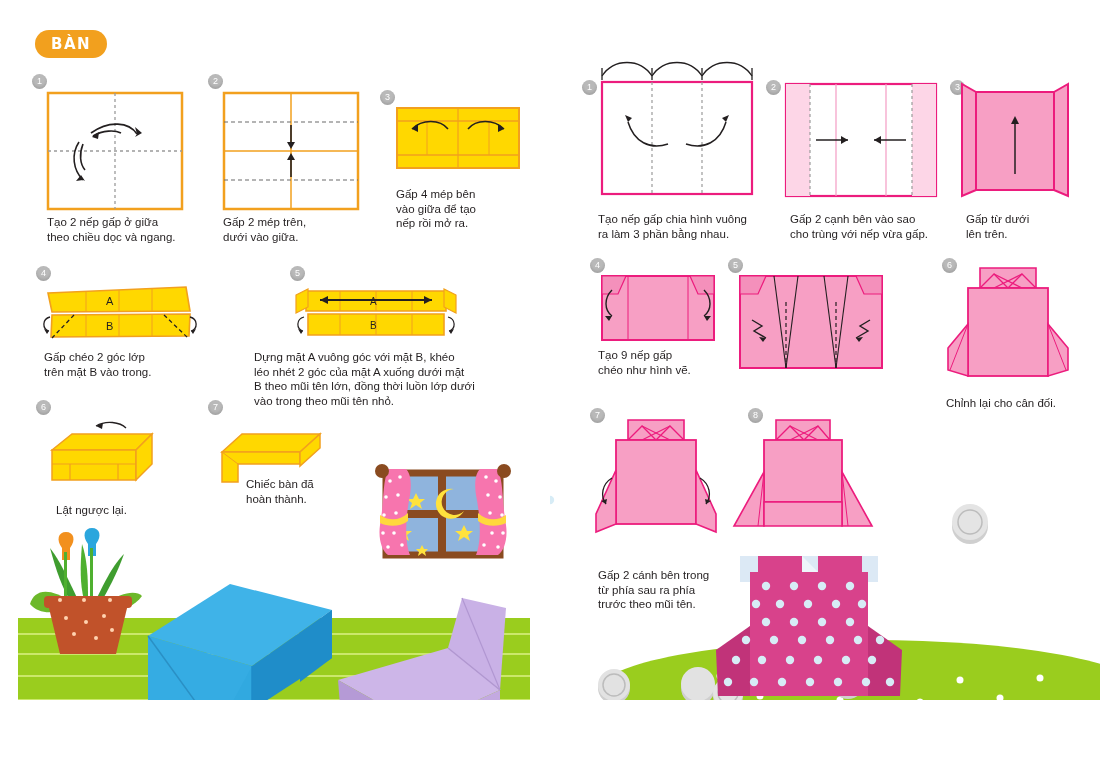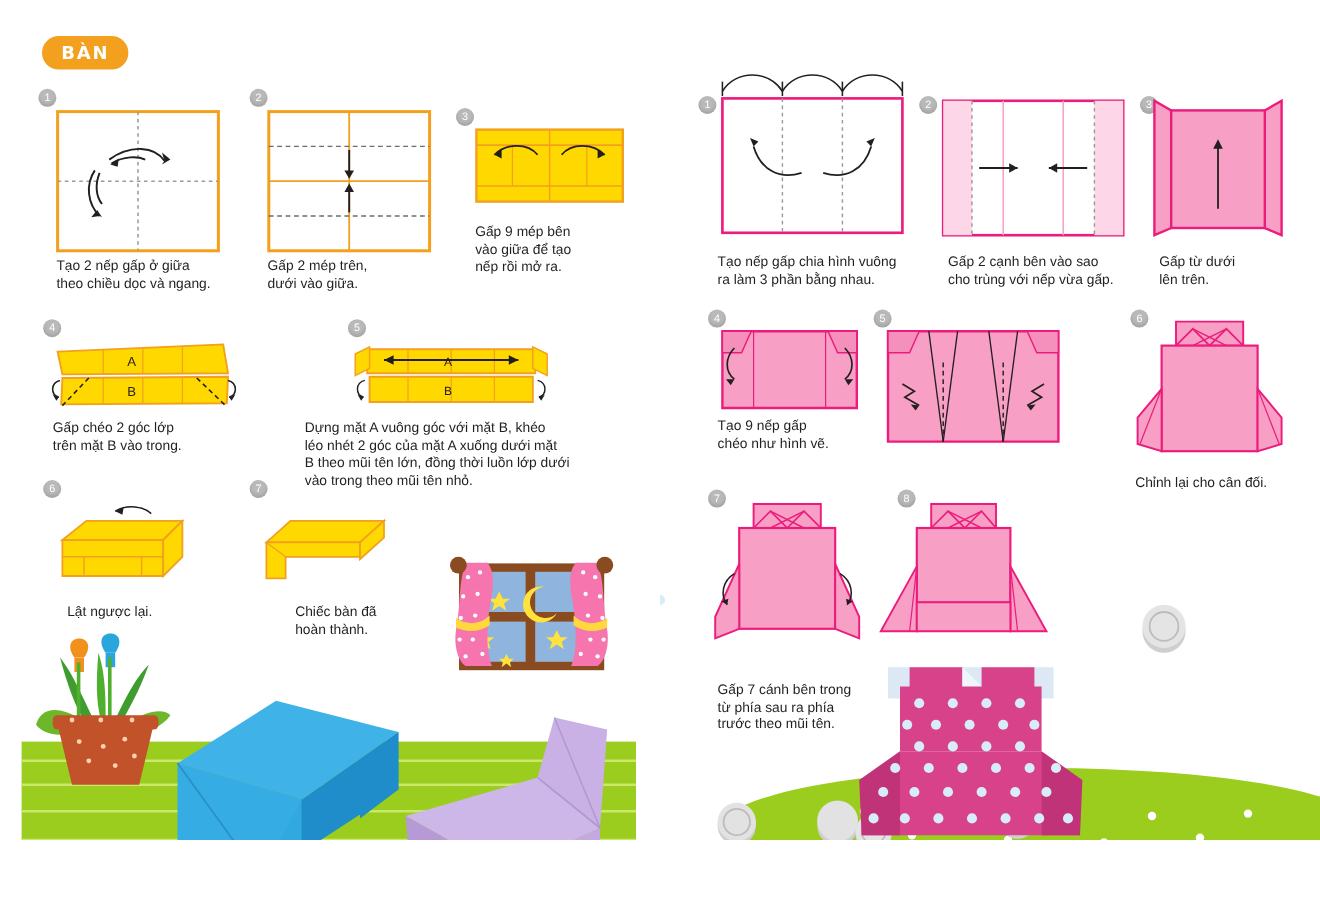--- a/index.html
+++ b/index.html
@@ -122,21 +122,21 @@
       <line x1="1" y1="48" x2="123" y2="48" stroke="#f2a01e" stroke-width="1.4"></line>
       <line x1="62" y1="1" x2="62" y2="61" stroke="#f2a01e" stroke-width="1.2"></line>
       <line x1="31" y1="14" x2="31" y2="48" stroke="#f2a01e" stroke-width="1"></line>
       <line x1="93" y1="14" x2="93" y2="48" stroke="#f2a01e" stroke-width="1"></line>
       <path d="M16 22 C26 12 44 12 52 22" fill="none" stroke="#231f20" stroke-width="1.5"></path>
       <path d="M16 22 l6 -5 l0 8 z" fill="#231f20"></path>
       <path d="M108 22 C98 12 80 12 72 22" fill="none" stroke="#231f20" stroke-width="1.5"></path>
       <path d="M108 22 l-6 -5 l0 8 z" fill="#231f20"></path>
     </svg>
   </div>
-  <div class="cap" style="left:396px;top:187px;">Gấp 9 mép bên
+  <div class="cap" style="left:396px;top:187px;">Gấp 4 mép bên
 vào giữa để tạo
 nếp rồi mở ra.</div>
 
   <div class="stepnum" style="left:36px;top:266px;">4</div>
   <div class="fig" style="left:44px;top:281px;">
     <svg width="150" height="58" viewBox="0 0 150 58">
       <polygon points="4,12 142,6 146,30 8,31" fill="#ffd800" stroke="#f2a01e" stroke-width="1.6"></polygon>
       <polygon points="8,34 146,33 145,55 7,56" fill="#ffd800" stroke="#f2a01e" stroke-width="1.6"></polygon>
       <line x1="42" y1="10" x2="42" y2="30" stroke="#f2a01e" stroke-width="1"></line>
       <line x1="75" y1="9" x2="75" y2="30" stroke="#f2a01e" stroke-width="1"></line>
@@ -203,21 +203,21 @@
 
   <div class="stepnum" style="left:208px;top:400px;">7</div>
   <div class="fig" style="left:216px;top:424px;">
     <svg width="110" height="62" viewBox="0 0 110 62">
       <polygon points="6,28 26,10 104,10 84,28" fill="#ffd800" stroke="#f2a01e" stroke-width="1.5"></polygon>
       <polygon points="6,28 6,58 22,58 22,40 84,40 84,28" fill="#ffd800" stroke="#f2a01e" stroke-width="1.5"></polygon>
       <polygon points="84,28 104,10 104,24 84,42" fill="#ffd800" stroke="#f2a01e" stroke-width="1.5"></polygon>
       <line x1="6" y1="28" x2="22" y2="40" stroke="#f2a01e" stroke-width="1"></line>
     </svg>
   </div>
-  <div class="cap" style="left:246px;top:503px;">Chiếc bàn đã
+  <div class="cap" style="left:246px;top:477px;">Chiếc bàn đã
 hoàn thành.</div>
 
   <div class="fig" style="left:358px;top:455px;">
     <svg width="170" height="105" viewBox="0 0 170 105">
       <rect x="28" y="18" width="114" height="82" fill="#8fb4dd" stroke="#8a4b20" stroke-width="7"></rect>
       <rect x="80" y="18" width="8" height="82" fill="#8a4b20"></rect>
       <rect x="28" y="55" width="114" height="8" fill="#8a4b20"></rect>
       <path d="M96 34 a13 13 0 1 0 10 22 a15 15 0 1 1 -10 -22z" fill="#ffe23d"></path>
       <polygon points="58,38 61,44 67,44 62,48 64,54 58,50 52,54 54,48 49,44 55,44" fill="#ffe23d"></polygon>
       <polygon points="45,70 48,76 54,76 49,80 51,86 45,82 39,86 41,80 36,76 42,76" fill="#ffe23d"></polygon>
@@ -460,21 +460,21 @@
       <line x1="76" y1="8" x2="48" y2="22" stroke="#ec1c7d" stroke-width="1.2"></line>
       <rect x="22" y="22" width="80" height="84" fill="#f79fc4" stroke="#ec1c7d" stroke-width="1.8"></rect>
       <polygon points="22,52 2,96 2,114 22,106" fill="#f79fc4" stroke="#ec1c7d" stroke-width="1.6"></polygon>
       <polygon points="102,52 122,96 122,114 102,106" fill="#f79fc4" stroke="#ec1c7d" stroke-width="1.6"></polygon>
       <path d="M18 60 C8 66 6 78 12 86" fill="none" stroke="#231f20" stroke-width="1.3"></path>
       <path d="M12 86 l-5 -3 l6 -2 z" fill="#231f20"></path>
       <path d="M106 60 C116 66 118 78 112 86" fill="none" stroke="#231f20" stroke-width="1.3"></path>
       <path d="M112 86 l5 -3 l-6 -2 z" fill="#231f20"></path>
     </svg>
   </div>
-  <div class="cap" style="left:48px;top:568px;">Gấp 7 cánh bên trong
+  <div class="cap" style="left:48px;top:568px;">Gấp 2 cánh bên trong
 từ phía sau ra phía
 trước theo mũi tên.</div>
 
   <div class="stepnum" style="left:198px;top:408px;">8</div>
   <div class="fig" style="left:180px;top:418px;">
     <svg width="146" height="122" viewBox="0 0 146 122">
       <polygon points="46,2 100,2 100,22 46,22" fill="#f79fc4" stroke="#ec1c7d" stroke-width="1.6"></polygon>
       <polygon points="46,22 60,8 74,22" fill="#f79fc4" stroke="#ec1c7d" stroke-width="1.4"></polygon>
       <polygon points="74,22 88,8 100,22" fill="#f79fc4" stroke="#ec1c7d" stroke-width="1.4"></polygon>
       <line x1="60" y1="8" x2="88" y2="22" stroke="#ec1c7d" stroke-width="1.2"></line>

